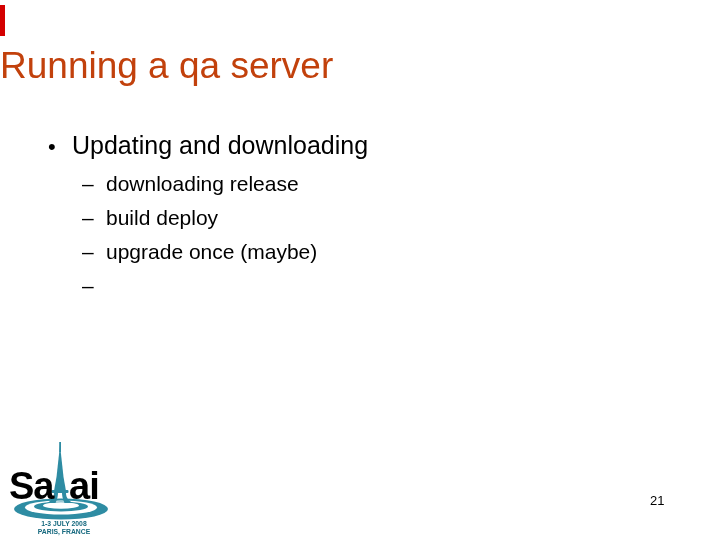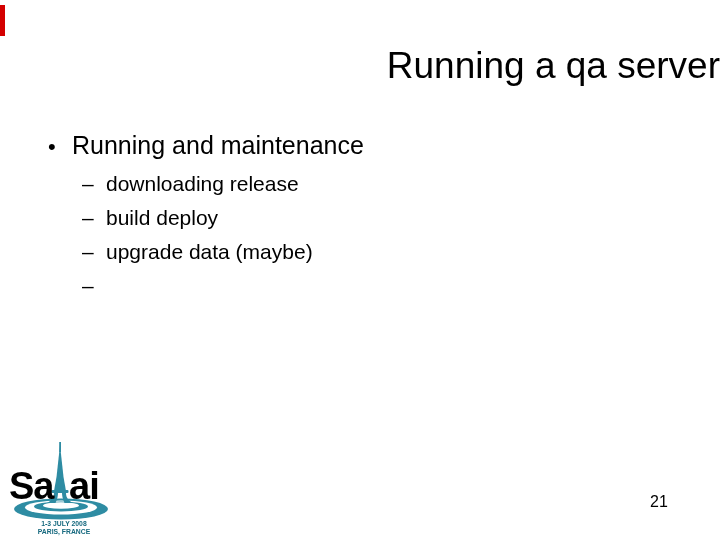--- a/index.html
+++ b/index.html
@@ -11,24 +11,24 @@
     font-family:"Liberation Sans", sans-serif;
   }
   .edge-mark {
     position:absolute; left:0; top:5px;
     width:5px; height:31px;
     background:#d40000;
   }
   .title {
     position:absolute; top:45px; left:0;
     width:100%;
-    text-align:right;
+    text-align:left;
     font-size:37px;
     font-weight:400;
-    color:#000000;
+    color:#c2410c;
     letter-spacing:0px;
     margin:0;
   }
   .l1-row {
     position:absolute; left:46px; top:130px;
     display:flex; align-items:flex-start;
     font-size:25px; color:#000000;
   }
   .l1-marker {
     width:24px;
@@ -43,53 +43,53 @@
   }
   .l2-row {
     display:flex; align-items:flex-start;
     height:34px;
     font-size:21px; color:#000000;
   }
   .l2-marker { width:24px; line-height:26px; }
   .l2-text { line-height:26px; }
   .page-number {
     position:absolute; left:650px; top:493px;
-    font-size:16px; color:#000000;
+    font-size:13px; color:#000000;
   }
   .logo {
     position:absolute; left:8px; top:441px;
     width:105px; height:96px;
   }
 </style>
 </head>
 <body>
 
 <div class="slide">
 
   <div class="edge-mark"></div>
 
   <h1 class="title">Running a qa server</h1>
 
   <div class="l1-row">
     <span class="l1-marker">•</span>
-    <span class="l1-text">Running and maintenance</span>
+    <span class="l1-text">Updating and downloading</span>
   </div>
 
   <div class="l2-list">
     <div class="l2-row">
       <span class="l2-marker">–</span>
       <span class="l2-text">downloading release</span>
     </div>
     <div class="l2-row">
       <span class="l2-marker">–</span>
       <span class="l2-text">build deploy</span>
     </div>
     <div class="l2-row">
       <span class="l2-marker">–</span>
-      <span class="l2-text">upgrade data (maybe)</span>
+      <span class="l2-text">upgrade once (maybe)</span>
     </div>
     <div class="l2-row">
       <span class="l2-marker">–</span>
     </div>
   </div>
 
   <svg class="logo" viewBox="0 0 105 96" xmlns="http://www.w3.org/2000/svg">
 
     <g>
       <ellipse cx="53" cy="68" rx="47" ry="10.5" fill="#2e8ca3"></ellipse>

